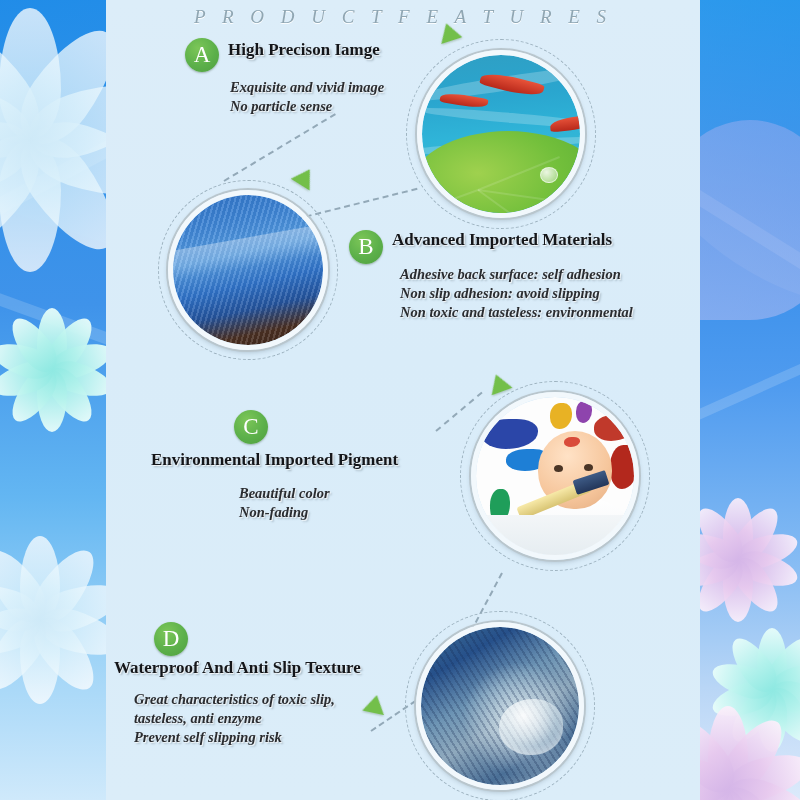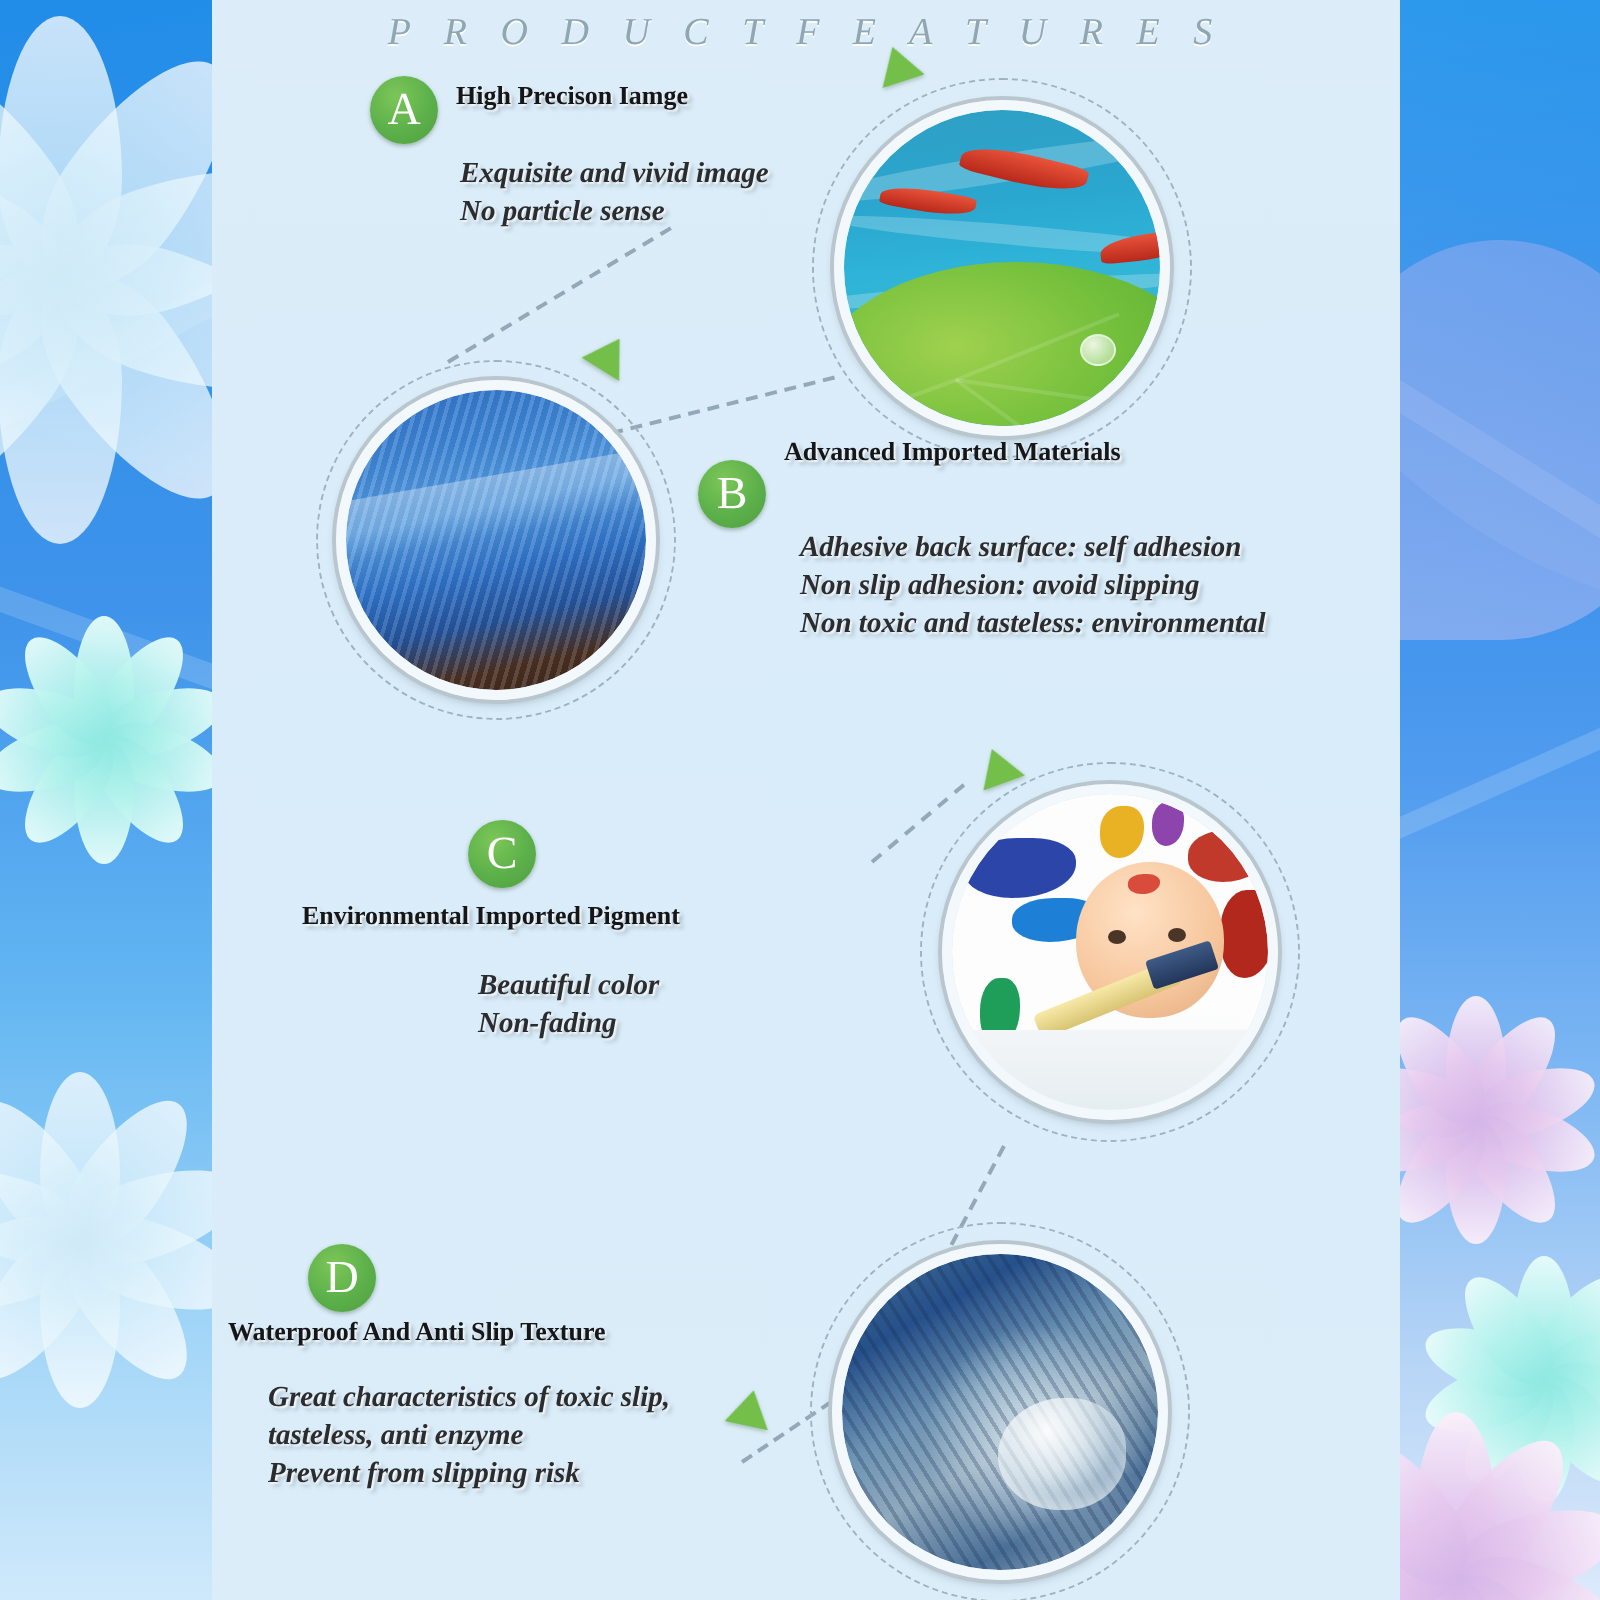--- a/index.html
+++ b/index.html
@@ -209,21 +209,21 @@
     line-height: 34px;
     text-align: center;
     box-shadow: 0 1px 2px rgba(40,70,40,.35);
   }
 
   
   .head {
     position: absolute;
     font-family: "Liberation Serif", serif;
     font-weight: bold;
-    font-size: 13px;
+    font-size: 17px;
     color: #14161a;
     text-shadow: 1px 1px 1px rgba(255,255,255,.9), 2px 2px 2px rgba(90,110,125,.45);
     white-space: nowrap;
   }
   .lines {
     position: absolute;
     font-family: "Liberation Serif", serif;
     font-style: italic;
     font-weight: bold;
     font-size: 14.5px;
@@ -377,21 +377,21 @@
     <div class="halo" style="left:52px; top:180px; width:180px; height:180px;"></div>
     <div class="photo pB">
       <div class="photo-inner">
         <div class="fabric"></div>
         <div class="rib"></div>
         <div class="fab-highlight"></div>
       </div>
     </div>
 
     <div class="badge" style="left:243px; top:230px;">B</div>
-    <div class="head" style="left:286px; top:218px;">Advanced Imported Materials</div>
+    <div class="head" style="left:286px; top:230px;">Advanced Imported Materials</div>
     <div class="lines" style="left:294px; top:265px;">
       <div>Adhesive back surface: self adhesion</div>
       <div>Non slip adhesion: avoid slipping</div>
       <div>Non toxic and tasteless: environmental</div>
     </div>
     <div class="arrow" style="left:188px; top:168px; transform: rotate(32deg);"></div>
 
     <div class="badge" style="left:128px; top:410px;">C</div>
     <div class="head" style="left:45px; top:450px;">Environmental Imported Pigment</div>
     <div class="lines" style="left:133px; top:484px;">
@@ -421,21 +421,21 @@
         <div class="floor"></div>
       </div>
     </div>
     <div class="arrow" style="left:382px; top:374px; transform: rotate(-20deg);"></div>
 
     <div class="badge" style="left:48px; top:622px;">D</div>
     <div class="head" style="left:8px;  top:658px;">Waterproof And Anti Slip Texture</div>
     <div class="lines" style="left:28px; top:690px;">
       <div>Great characteristics of toxic slip,</div>
       <div>tasteless, anti enzyme</div>
-      <div>Prevent from slipping risk</div>
+      <div>Prevent self slipping risk</div>
     </div>
 
     <div class="halo" style="left:299px; top:611px; width:190px; height:190px;"></div>
     <div class="photo pD">
       <div class="photo-inner">
         <div class="wtex"></div>
         <div class="wtex-hatch"></div>
         <div class="wdrop"></div>
       </div>
     </div>

